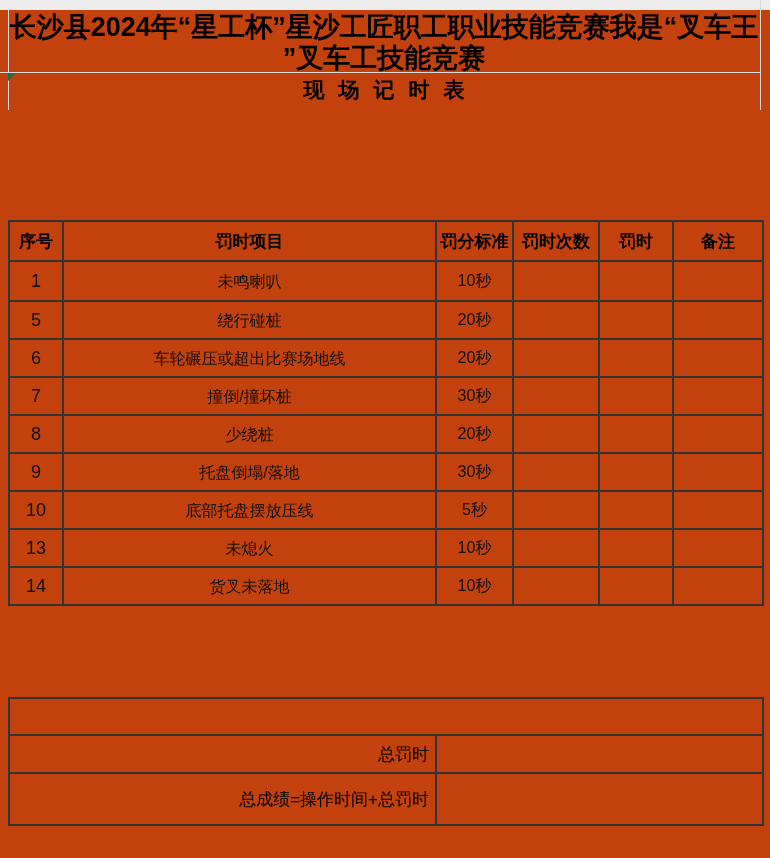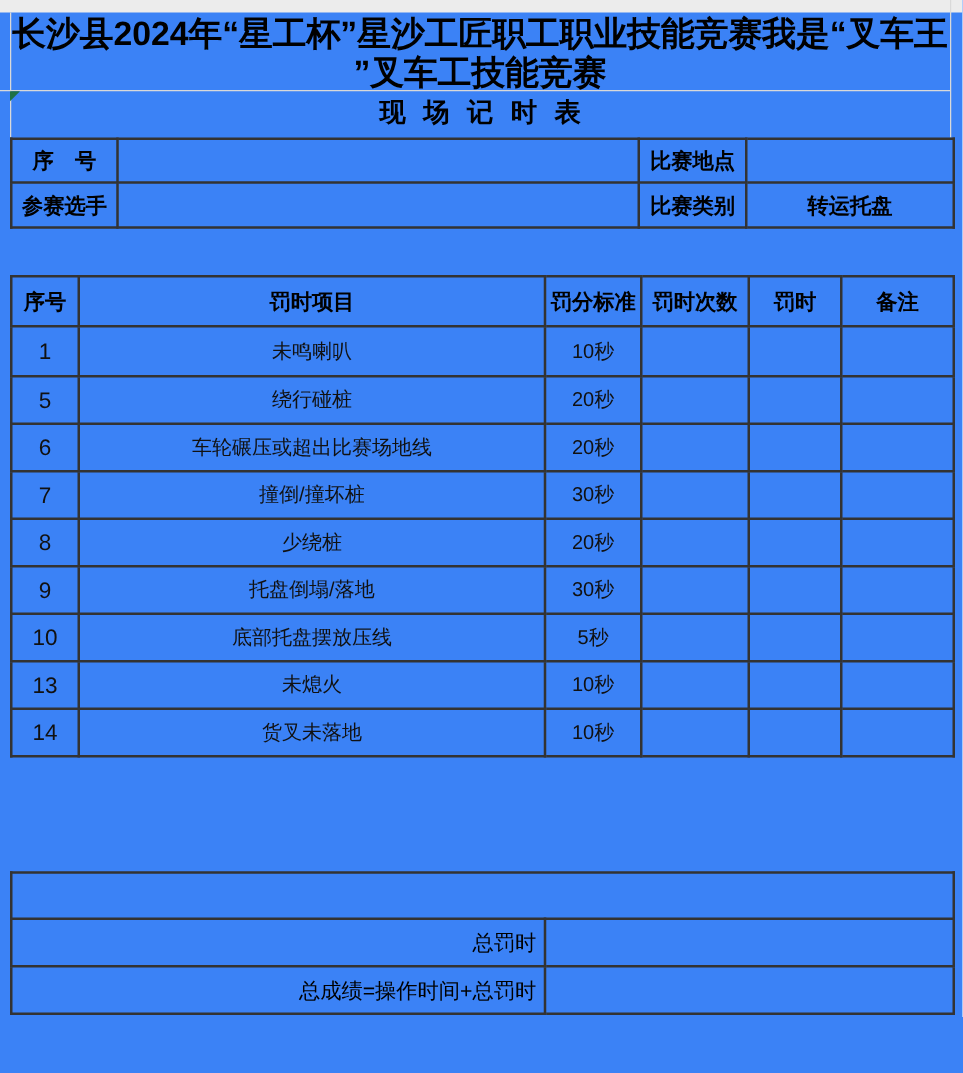--- a/index.html
+++ b/index.html
@@ -1,17 +1,17 @@
 <!DOCTYPE html>
 <html><head>
 <meta charset="utf-8">
 <style>
   html,body{margin:0;padding:0;background:#fff;}
   .page{
-    position:relative;width:770px;height:858px;background:#3b82f6;overflow:hidden;
+    position:relative;width:770px;height:858px;background:#c2410c;overflow:hidden;
     font-family:"Liberation Sans","DejaVu Sans",sans-serif;color:#111;
   }
   .top-strip{position:absolute;left:0;top:0;width:770px;height:10px;background:#ececec;}
   .gl{position:absolute;background:#d9d9d9;}
   .gl-v-left{left:8px;top:10px;width:1px;height:100px;}
   .gl-v-right{left:760px;top:0;width:1px;height:110px;}
   .gl-h-mid{left:0;top:72px;width:760px;height:1px;}
   .title{
     position:absolute;left:8px;top:12px;width:752px;
     font-size:27px;line-height:31px;font-weight:900;text-align:center;
@@ -50,42 +50,20 @@
   <div class="top-strip"></div>
   <div class="gl gl-v-left"></div>
   <div class="gl gl-v-right"></div>
   <div class="gl gl-h-mid"></div>
 
   <div class="title">长沙县2024年“星工杯”星沙工匠职工职业技能竞赛我是“叉车王
 ”叉车工技能竞赛</div>
   <div class="green-marker"></div>
   <div class="subtitle">现场记时表</div>
 
-  <table class="info-form">
-    <colgroup>
-        <col style="width:85px">
-        <col style="width:417px">
-        <col style="width:86px">
-        <col style="width:166px">
-      </colgroup>
-    <tbody>
-        <tr style="height:35px">
-      <td class="form-label">序　号</td>
-      <td class="form-value"></td>
-      <td class="form-label">比赛地点</td>
-      <td class="form-value"></td>
-    </tr>
-    <tr style="height:36px">
-      <td class="form-label">参赛选手</td>
-      <td class="form-value"></td>
-      <td class="form-label">比赛类别</td>
-      <td class="form-value">转运托盘</td>
-    </tr>
-  </tbody>
-    </table>
 
   <table class="penalty">
     <colgroup>
         <col style="width:54px">
         <col style="width:373px">
         <col style="width:77px">
         <col style="width:86px">
         <col style="width:74px">
         <col style="width:90px">
       </colgroup>
@@ -179,19 +157,19 @@
         <col style="width:327px">
       </colgroup>
     <tbody>
         <tr style="height:37px">
       <td colspan="2"></td>
     </tr>
     <tr style="height:38px">
       <td class="sum-label">总罚时</td>
       <td></td>
     </tr>
-    <tr style="height:38px">
+    <tr style="height:52px">
       <td class="sum-label">总成绩=操作时间+总罚时</td>
       <td></td>
     </tr>
   </tbody>
     </table>
 </div>
 
 </body></html>

